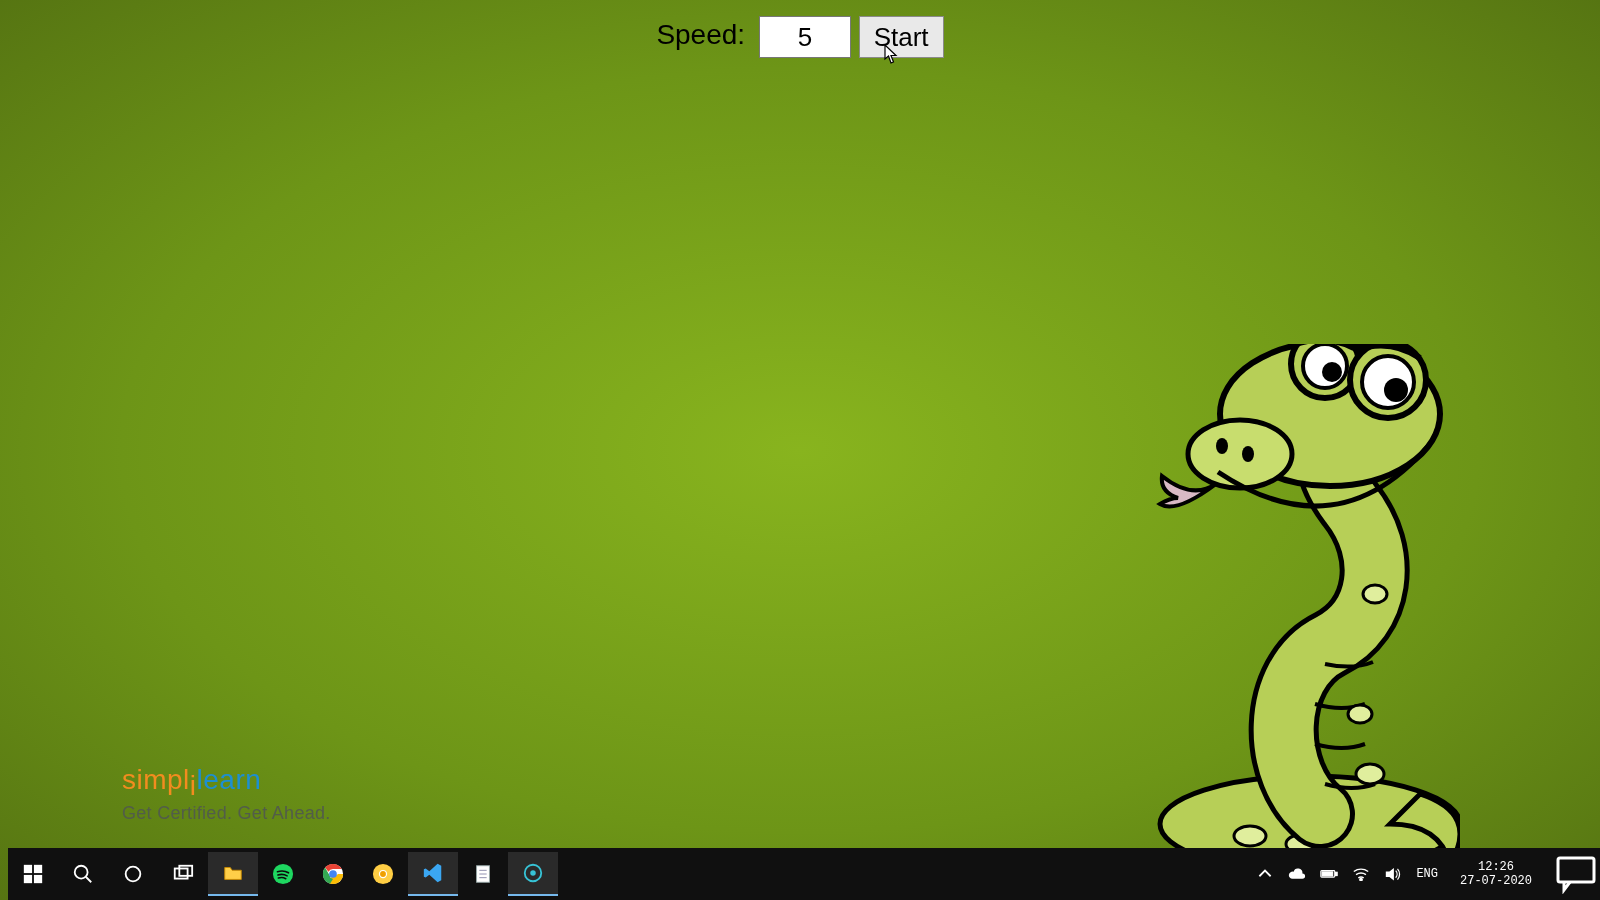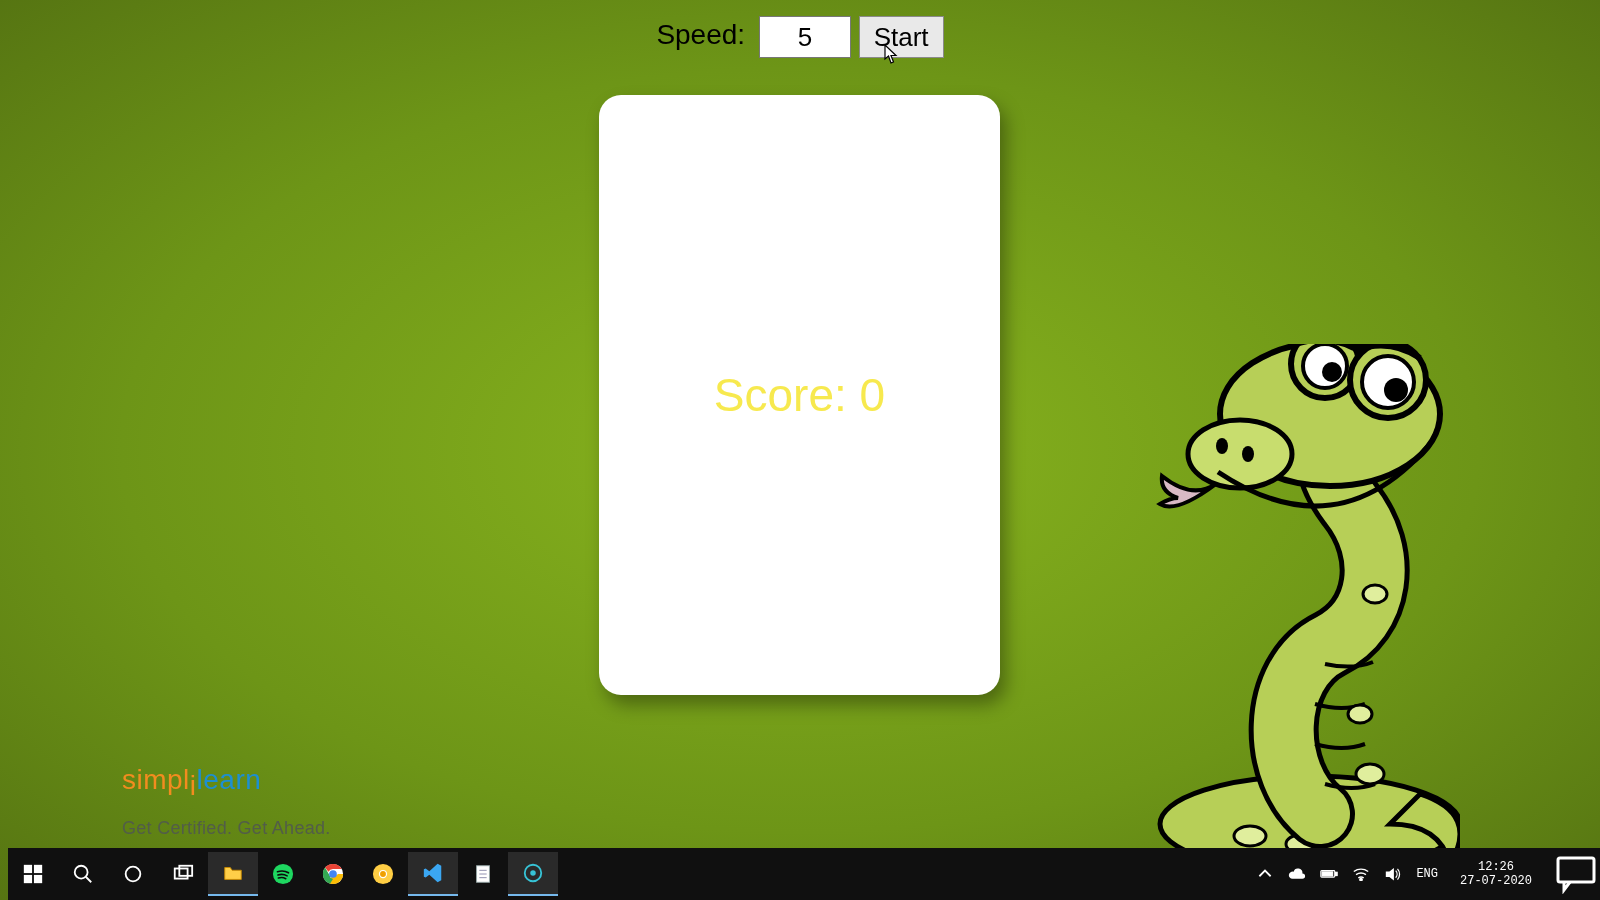--- a/index.html
+++ b/index.html
@@ -31,21 +31,21 @@
       display: flex; align-items: center; justify-content: center;
     }
     .score {
       font-size: 46px; font-weight: 500; color: #f7e94e;
     }
     
     .brand { position: absolute; left: 122px; top: 764px; }
     .brand .line1 { font-size: 28px; font-weight: 400; color: #f28c1f; letter-spacing: .5px; }
     .brand .line1 .pipe { color: #f28c1f; font-weight: 300; position: relative; top: 6px; }
     .brand .line1 .learn { color: #1d8fd1; }
-    .brand .line2 { font-size: 18px; color: #525d49; margin-top: 22px; letter-spacing: .3px; }
+    .brand .line2 { font-size: 18px; color: #525d49; margin-top: 7px; letter-spacing: .3px; }
     
     .snake { position: absolute; right: 140px; bottom: 36px; width: 340px; height: 520px; }
     
     .cursor {
       position: absolute; top: 44px; left: 884px; width: 14px; height: 20px; pointer-events: none;
     }
     
     .taskbar {
       position: absolute; left: 8px; bottom: 0; width: 100%; height: 52px;
       background: #101010; display: flex; align-items: center; color: #fff; font-family: Liberation Mono, monospace;
@@ -68,23 +68,20 @@
 <body>
 
 <div class="desktop">
 
   <div class="controls">
     <span class="speed-label">Speed:</span>
     <input type="text" value="5" style="">
     <button>Start</button>
   </div>
 
-  <div class="card">
-    <div class="score">Score: 0</div>
-  </div>
 
   <div class="brand">
     <div class="line1">
       <span>simpl</span><span class="pipe">i</span><span class="learn">learn</span>
     </div>
     <div class="line2">Get Certified. Get Ahead.</div>
   </div>
 
   <div class="snake">
     <svg viewBox="0 0 340 520" width="340" height="520">

